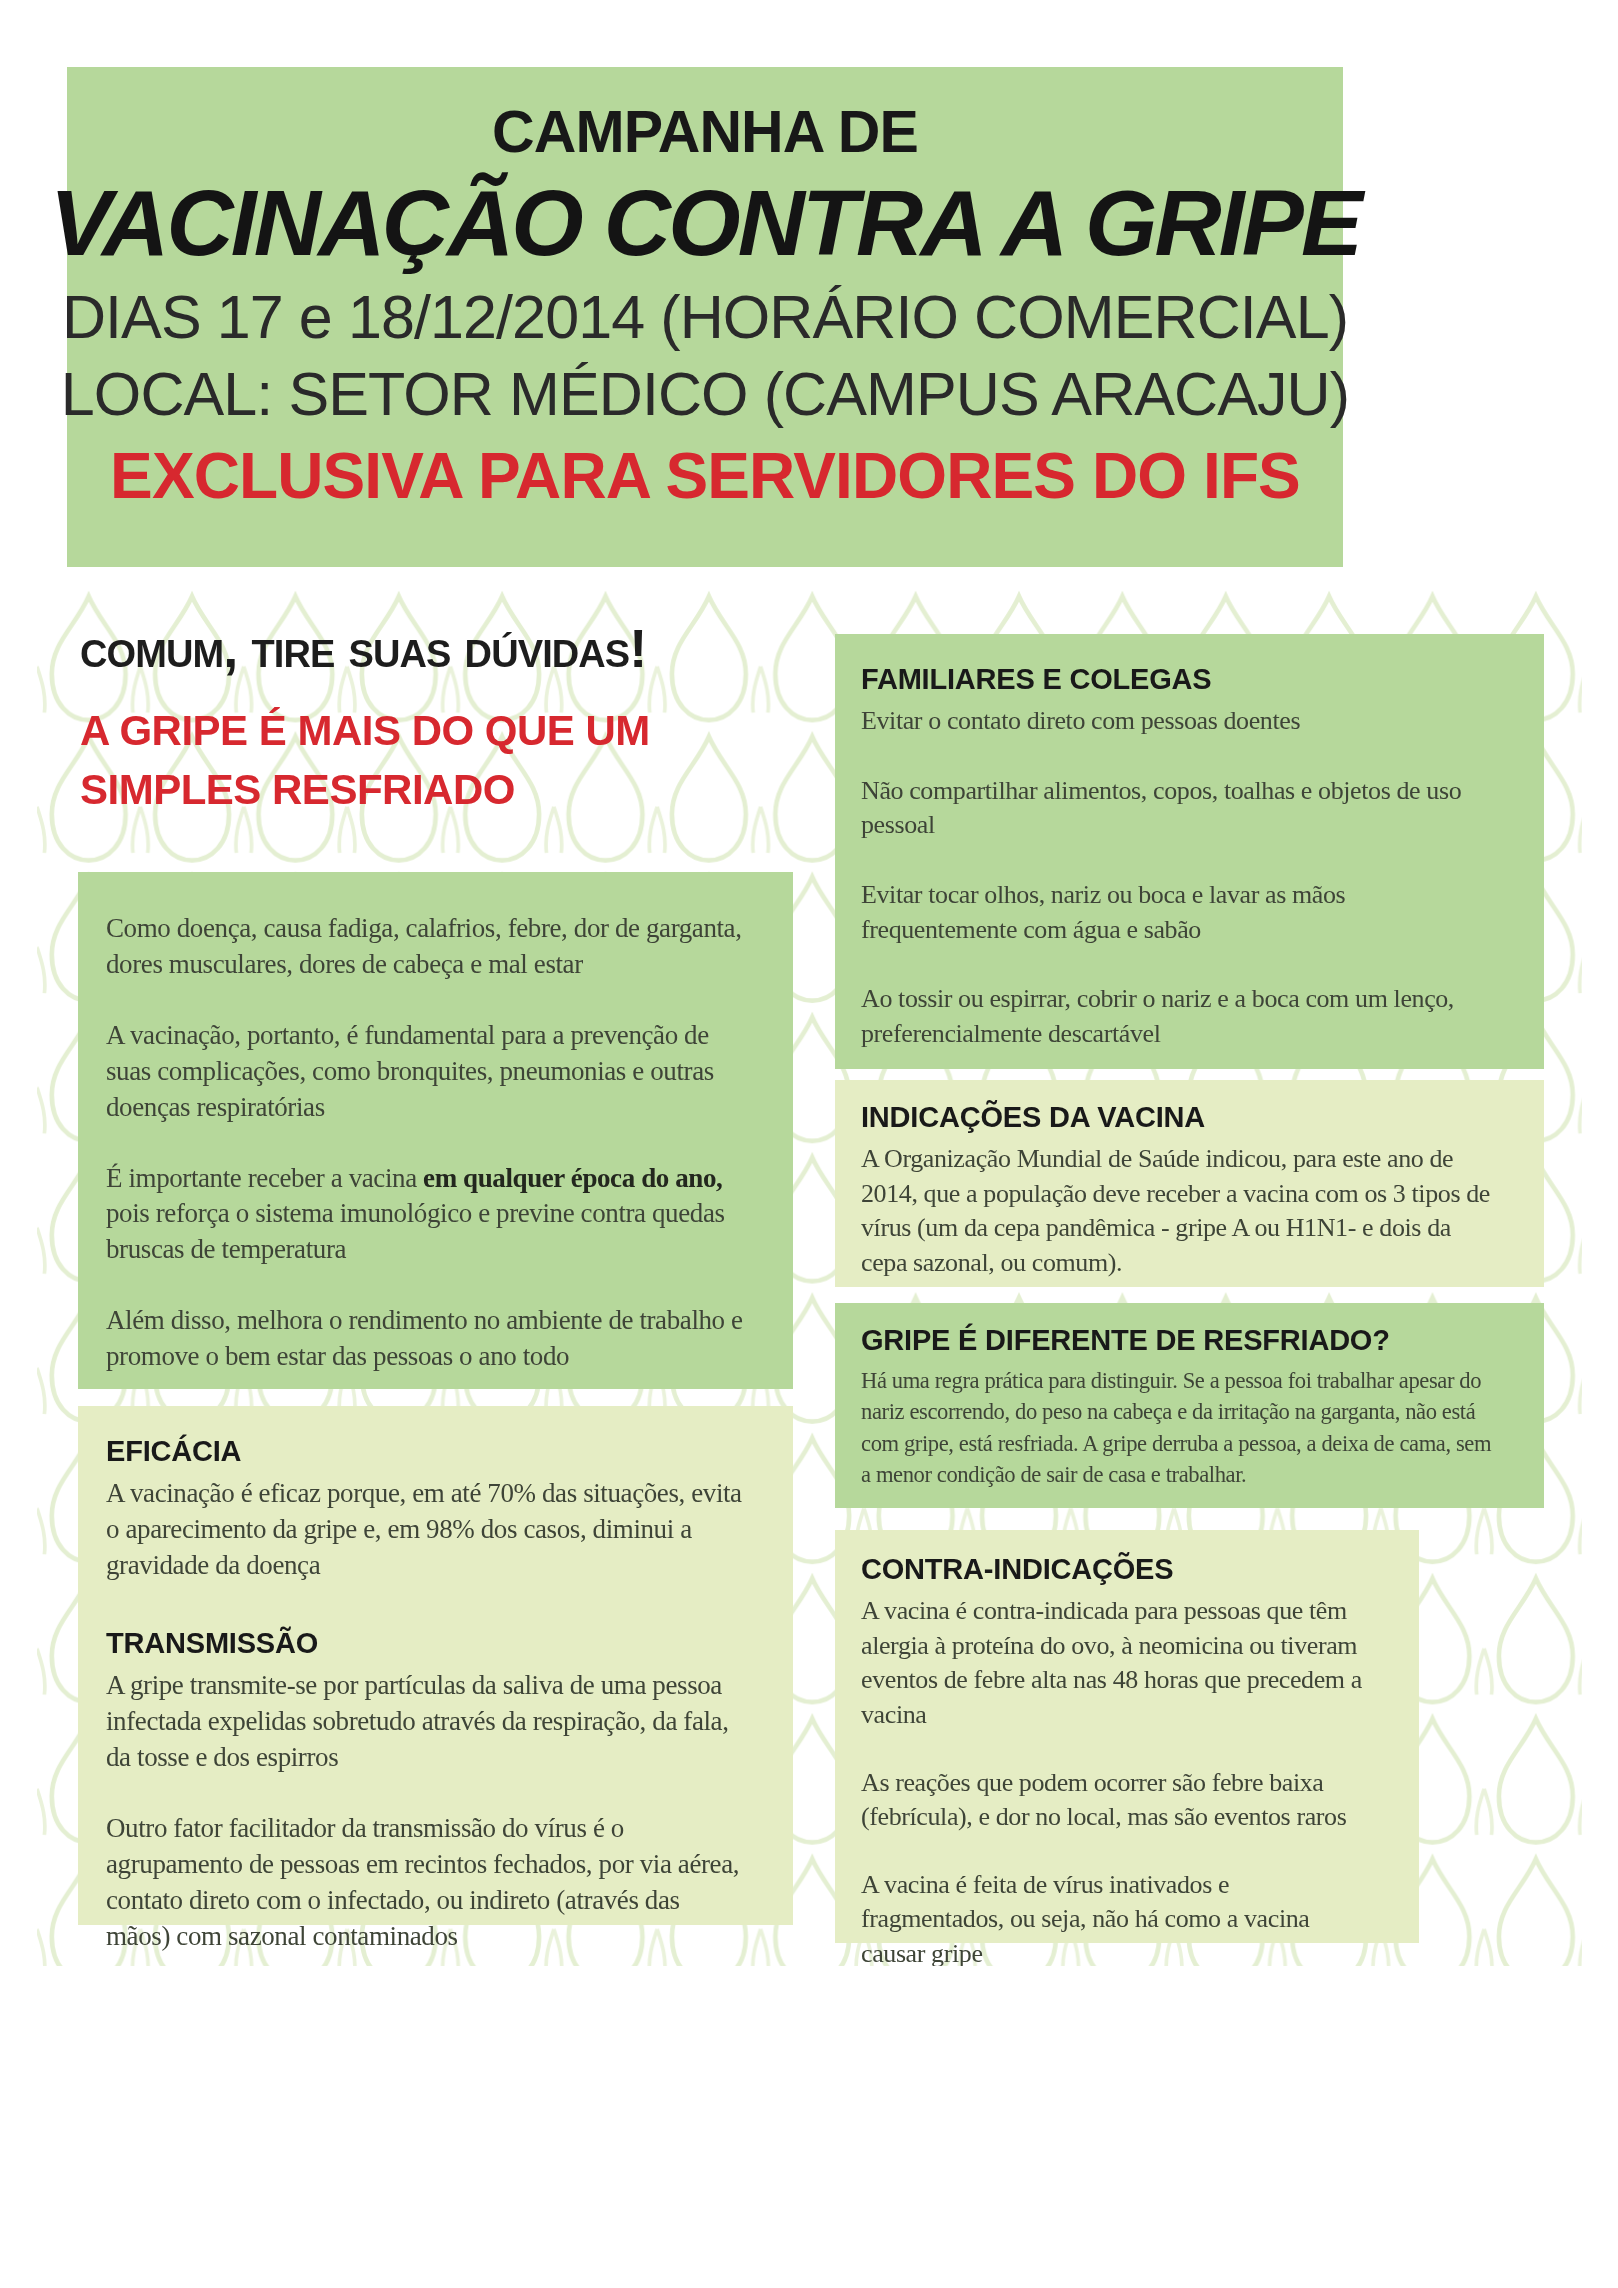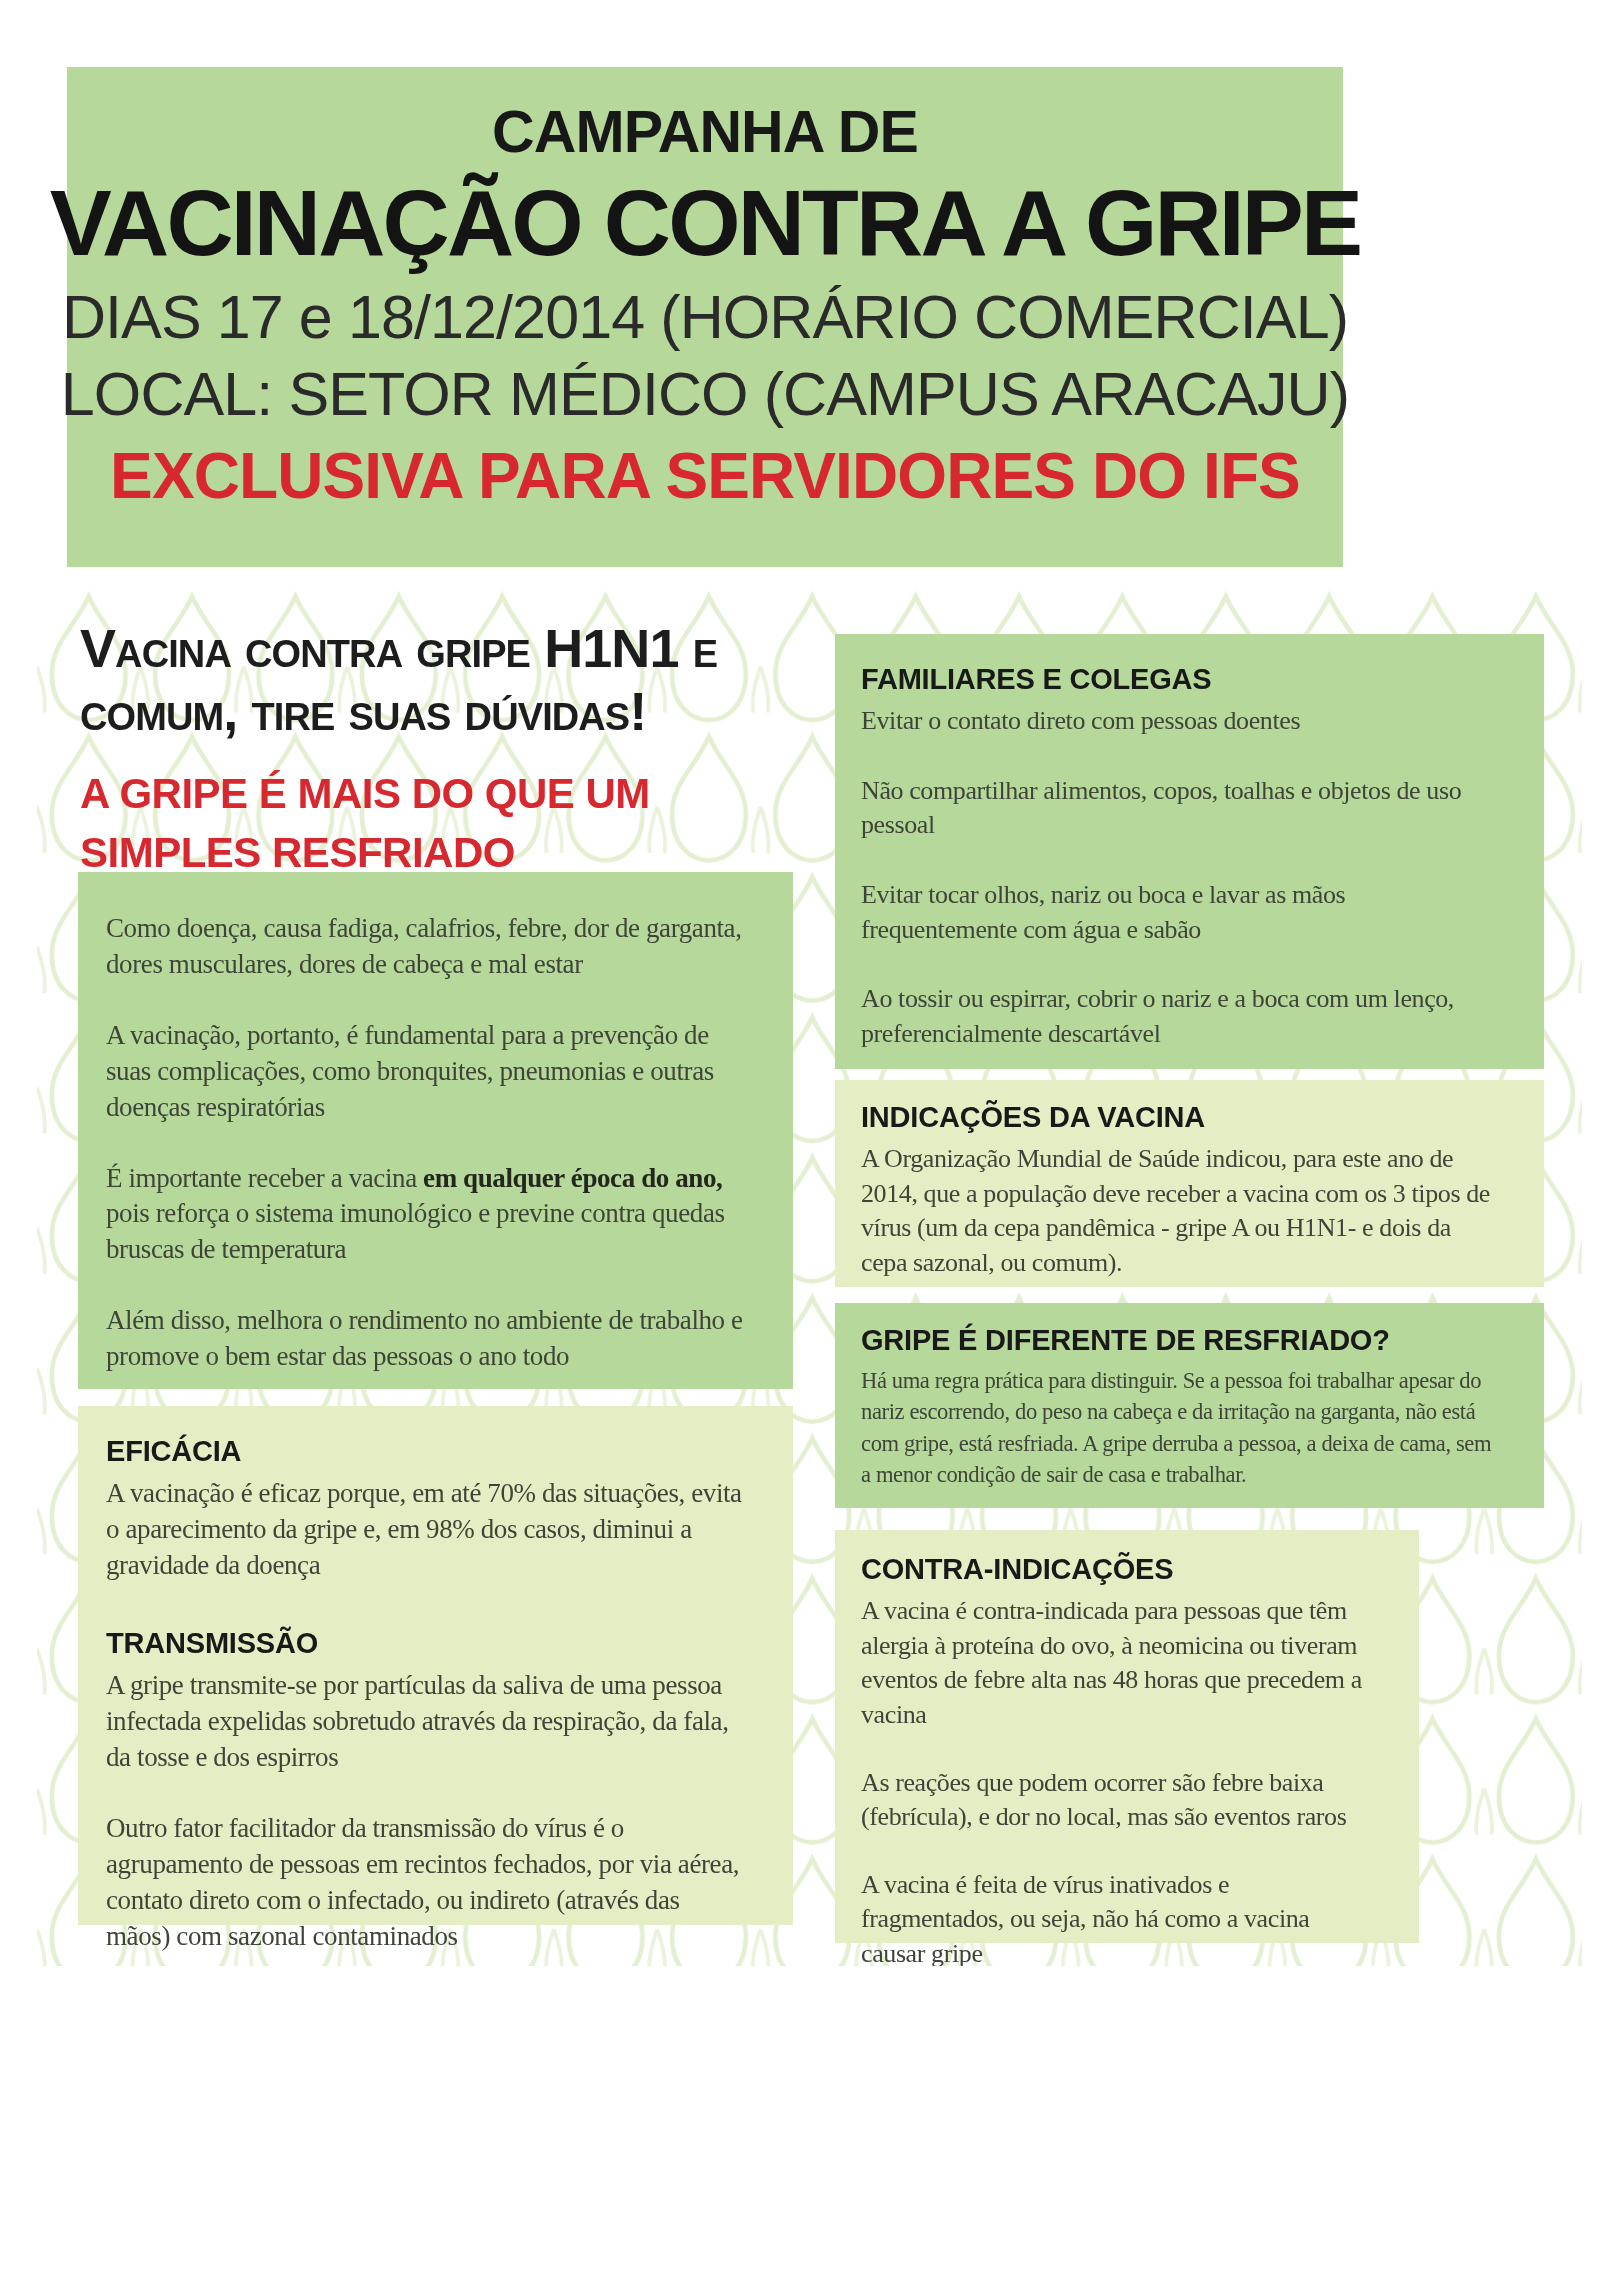--- a/index.html
+++ b/index.html
@@ -9,21 +9,21 @@
   }
   
   .bg-pattern{position:absolute;left:37px;top:587px;z-index:0;}
   
   .band{
     position:absolute;left:67px;top:67px;width:1276px;height:500px;
     background:#b6d89b;z-index:1;display:flex;flex-direction:column;align-items:center;
     justify-content:flex-start;padding-top:35px;box-sizing:border-box;gap:9.2px;text-align:center;
   }
   .band .kicker{font-size:59px;font-weight:bold;color:#181818;letter-spacing:-0.9px;white-space:nowrap;line-height:1.05;}
-  .band .title{font-size:93px;font-weight:bold;color:#141414;letter-spacing:-2.8px;white-space:nowrap;line-height:1.08;}
+  .band .title{font-size:93px;font-weight:bold;color:#141414;letter-spacing:-2.8px;white-space:nowrap;line-height:1.08;font-style:italic;}
   .band .sub{font-size:61px;font-weight:400;color:#2a2a2a;letter-spacing:-0.9px;white-space:nowrap;line-height:1.12;}
   .band .highlight{font-size:64px;font-weight:bold;color:#d7282f;letter-spacing:-0.9px;white-space:nowrap;line-height:1.12;margin-top:3.7px;}
   
   .intro{position:absolute;left:80px;top:617px;width:701px;z-index:1;}
   .intro .h-line{font-size:54px;font-weight:bold;color:#1d1d1d;font-variant:small-caps;letter-spacing:-0.9px;line-height:1.17;white-space:nowrap;}
   .intro .r-line{font-size:42px;font-weight:bold;color:#d7282f;letter-spacing:-0.5px;line-height:1.4;white-space:nowrap;}
   .intro .red-block{margin-top:22px;}
   
   .box{position:absolute;z-index:1;box-sizing:border-box;color:#3e4437;}
   .box p{margin:0 16px 35px 0;font-size:27px;line-height:1.33;letter-spacing:-0.4px;font-family:Liberation Serif, serif;}
@@ -63,21 +63,20 @@
 
   <header class="band">
     <div class="kicker">CAMPANHA DE</div>
     <div class="title">VACINAÇÃO CONTRA A GRIPE</div>
     <div class="sub">DIAS 17 e 18/12/2014 (HORÁRIO COMERCIAL)</div>
     <div class="sub">LOCAL: SETOR MÉDICO (CAMPUS ARACAJU)</div>
     <div class="highlight">EXCLUSIVA PARA SERVIDORES DO IFS</div>
   </header>
 
   <section class="intro">
-    <div class="h-line">Vacina contra gripe H1N1 e</div>
     <div class="h-line">comum, tire suas dúvidas!</div>
     <div class="red-block">
       <div class="r-line">A GRIPE É MAIS DO QUE UM</div>
       <div class="r-line">SIMPLES RESFRIADO</div>
     </div>
   </section>
 
   <section class="box green-box box-symptoms">
     <p>Como doença, causa fadiga, calafrios, febre, dor de garganta, dores musculares, dores de cabeça e mal estar</p>
     <p>A vacinação, portanto, é fundamental para a prevenção de suas complicações, como bronquites, pneumonias e outras doenças respiratórias</p>

